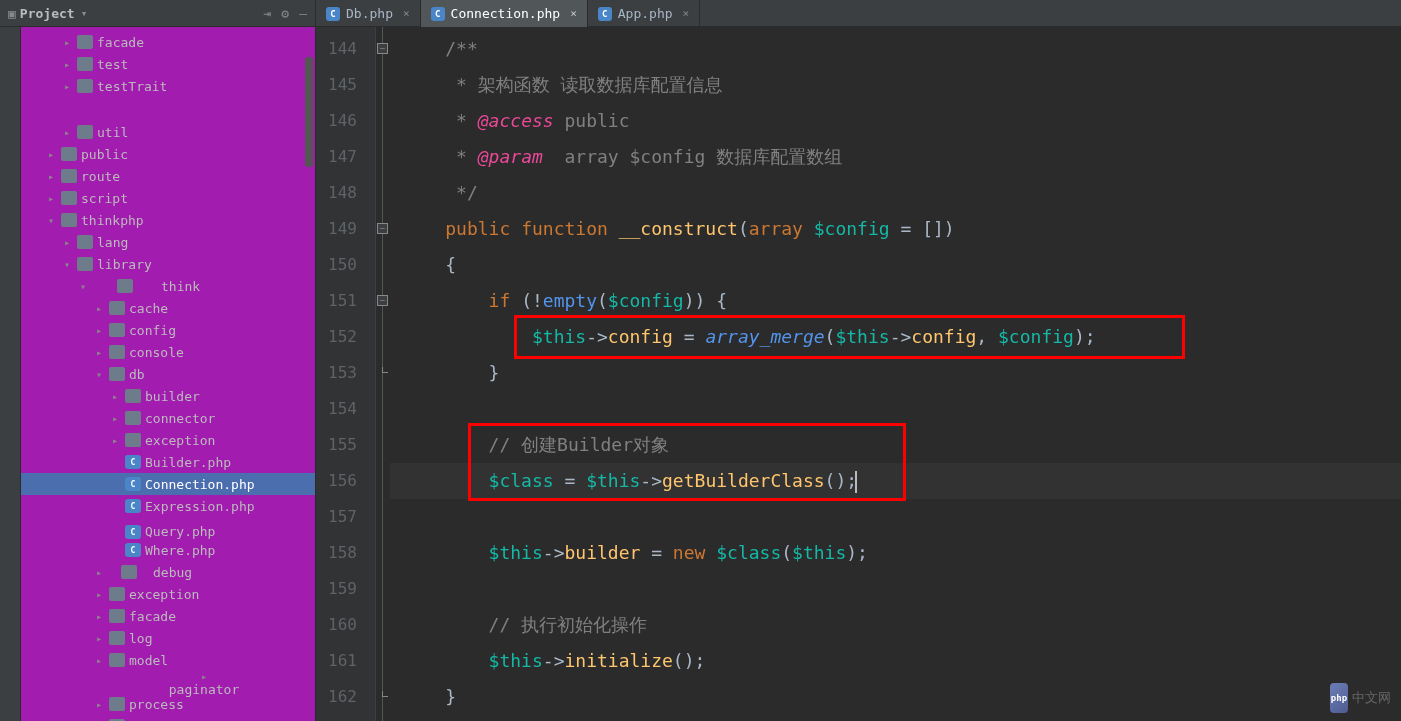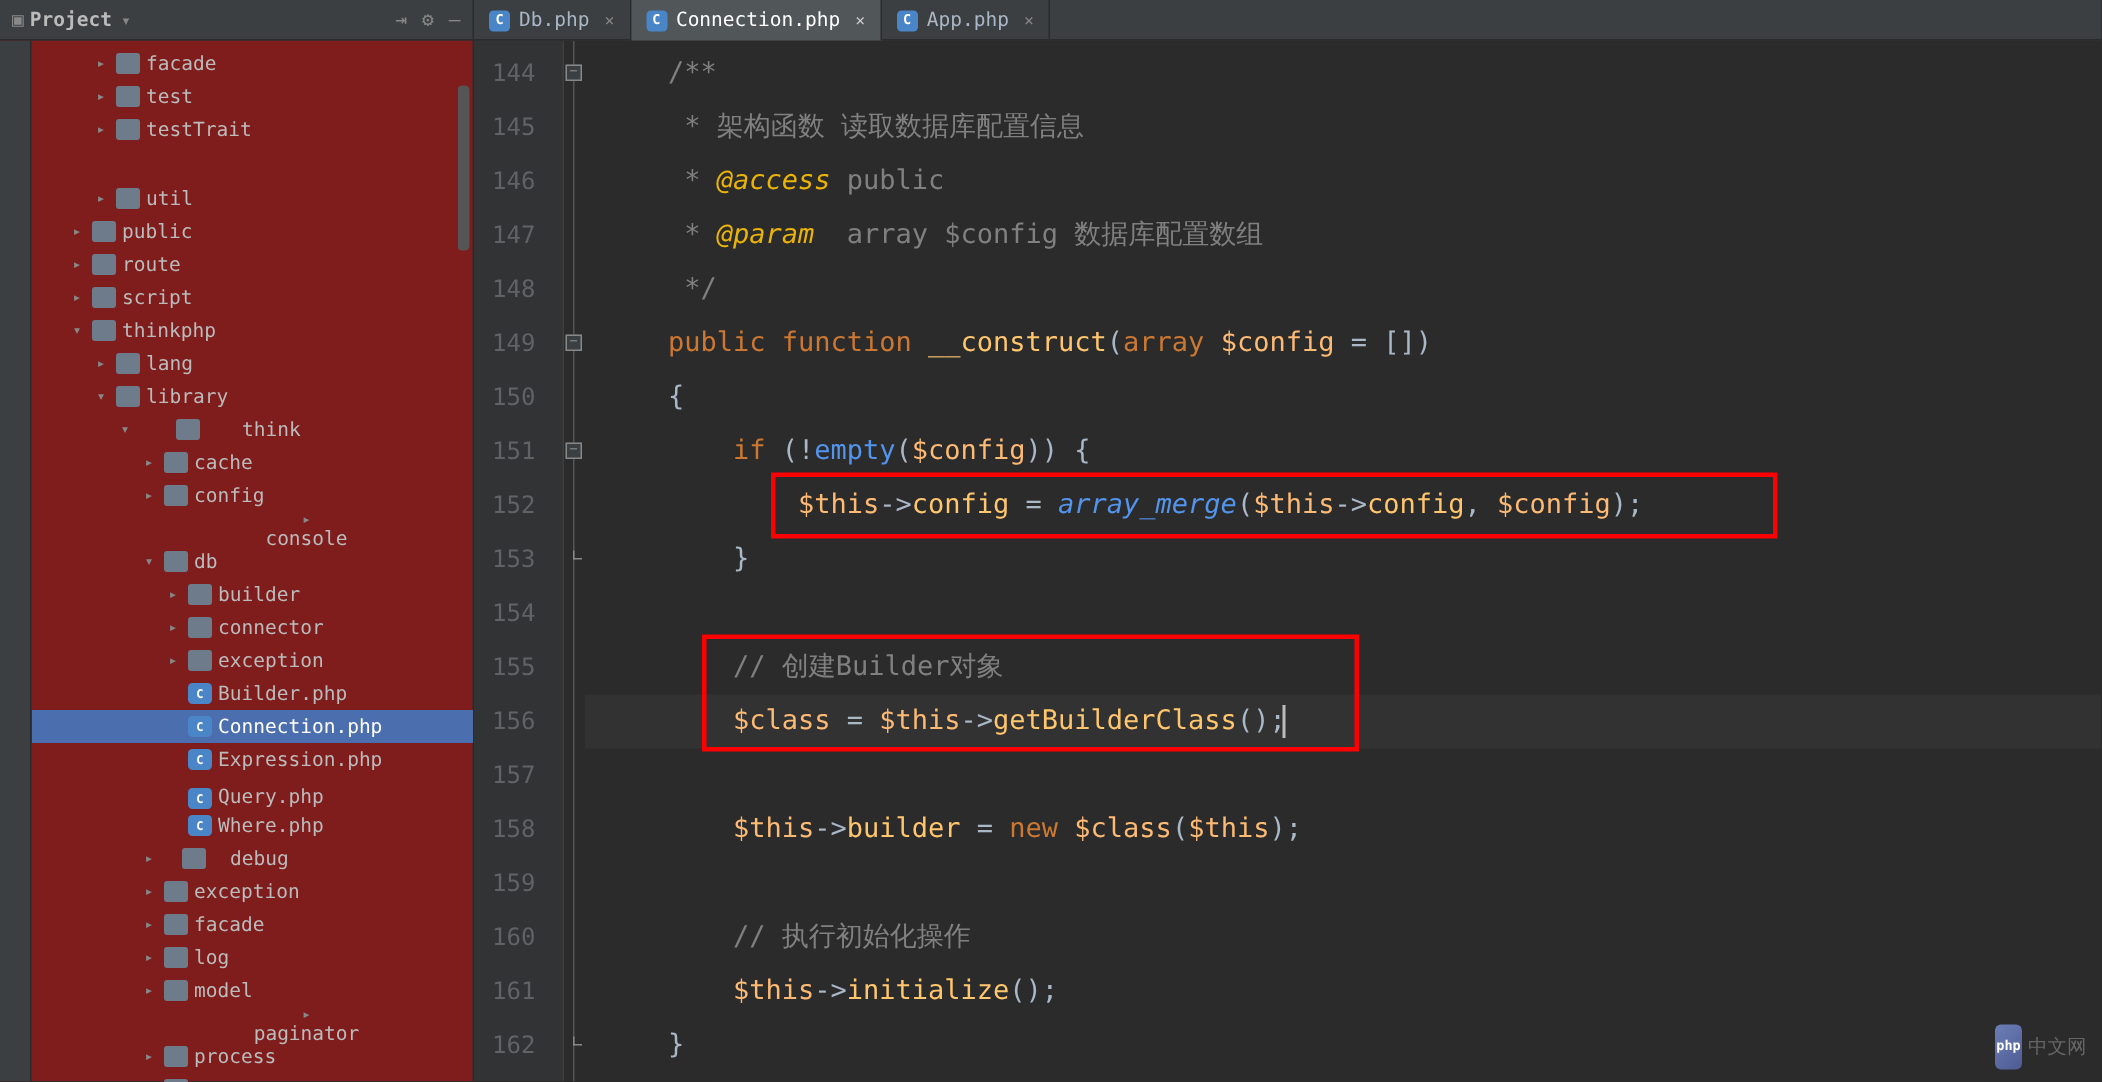--- a/index.html
+++ b/index.html
@@ -19,21 +19,21 @@
     .project-header .title { margin-left: 4px; color: #bbb; font-weight: bold; }
     .project-header .dd { margin-left: 6px; color: #888; font-size: 11px; }
     .header-icons { margin-left: auto; display: flex; gap: 10px; align-items: center; color: #888; }
     .tabs-bar { display: flex; flex: 1; background: #3c3f41; }
     .tab { display: flex; align-items: center; padding: 0 10px; border-right: 1px solid #2b2b2b; cursor: pointer; gap: 6px; height: 27px; }
     .tab.active { background: #515658; color: #fff; }
     .tab .file-icon { width: 14px; height: 14px; background: #4a86c7; border-radius: 3px; display: flex; align-items: center; justify-content: center; font-size: 9px; color: #fff; font-weight: bold; }
     .tab .close-x { color: #888; font-size: 11px; margin-left: 4px; }
     .tab.active .close-x { color: #ccc; }
     .main-area { display: flex; flex: 1; overflow: hidden; }
-    .sidebar { width: 316px; background: #7f1d1d; display: flex; border-right: 1px solid #2b2b2b; }
+    .sidebar { width: 316px; background: #a21caf; display: flex; border-right: 1px solid #2b2b2b; }
     .side-gutter { width: 21px; background: #3c3f41; border-right: 1px solid #2b2b2b; }
     .project-tree { flex: 1; overflow-y: auto; padding-top: 4px; }
     .tree-item { display: flex; align-items: center; height: 22px; cursor: pointer; white-space: nowrap; }
     .tree-item.selected { background: #4b6eaf; color: #fff; }
     .tree-arrow { width: 12px; text-align: center; font-size: 10px; color: #888; }
     .tree-arrow.expanded::before { content: "▾"; }
     .tree-arrow.collapsed::before { content: "▸"; }
     .tree-arrow.none::before { content: ""; }
     .tree-icon { width: 16px; height: 14px; margin: 0 4px; display: inline-flex; align-items: center; justify-content: center; }
     .tree-icon.folder { background: #6e7b8b; border-radius: 2px; }
@@ -46,22 +46,22 @@
     .gutter-line { height: 36px; line-height: 36px; position: relative; }
     .fold-strip { width: 14px; background: #2b2b2b; position: relative; }
     .fold-line { position: absolute; left: 6px; top: 0; bottom: 0; width: 1px; background: #555; }
     .fold-marker { position: absolute; left: 1px; width: 11px; height: 11px; border: 1px solid #888; background: #3c3f41; font-size: 9px; line-height: 9px; text-align: center; color: #888; }
     .code-area { flex: 1; padding: 4px 0; font-family: "DejaVu Sans Mono", Consolas, monospace; font-size: 18px; position: relative; }
     .code-line { height: 36px; line-height: 36px; white-space: pre; padding-left: 12px; position: relative; }
     .code-line.current { background: #323232; }
     .highlight-box { position: absolute; border: 3px solid #ff0000; pointer-events: none; z-index: 10; }
     .kw { color: #cc7832; }
     .cm { color: #808080; }
-    .cm2 { color: #eab308; font-style: italic; }
-    .var { color: #fdba74; }
+    .cm2 { color: #ec4899; font-style: italic; }
+    .var { color: #14b8a6; }
     .fn { color: #ffc66d; }
     .fnblue { color: #5394ec; }
     .op { color: #a9b7c6; }
     .italic-fn { font-style: italic; color: #5394ec; }
     .watermark { position: absolute; bottom: 8px; right: 10px; color: #666; font-size: 13px; display: flex; align-items: center; gap: 4px; }
     .watermark-logo { width: 18px; height: 30px; background: linear-gradient(135deg,#6c7eb7,#4F5B93); border-radius: 4px; display: inline-flex; align-items: center; justify-content: center; font-size: 9px; color: #fff; font-weight: bold; }
     .proj-scroll { position: absolute; right: 2px; top: 30px; width: 8px; height: 110px; background: #555; border-radius: 3px; }
     .caret { display: inline-block; width: 2px; height: 22px; background: #bbb; vertical-align: middle; margin-left: -2px; }
   </style>
 </head>
@@ -159,21 +159,21 @@
           <div class="tree-item" style="padding-left: 72px;">
             <span class="tree-arrow collapsed"></span>
             <span class="tree-icon folder"></span>
             <span class="tree-label">cache</span>
           </div>
           <div class="tree-item" style="padding-left: 72px;">
             <span class="tree-arrow collapsed"></span>
             <span class="tree-icon folder"></span>
             <span class="tree-label">config</span>
           </div>
-          <div class="tree-item" style="padding-left: 72px; flex-direction: column;">
+          <div class="tree-item" style="padding-left: 72px;">
             <span class="tree-arrow collapsed"></span>
             <span class="tree-icon folder"></span>
             <span class="tree-label">console</span>
           </div>
           <div class="tree-item" style="padding-left: 72px;">
             <span class="tree-arrow expanded"></span>
             <span class="tree-icon folder"></span>
             <span class="tree-label">db</span>
           </div>
           <div class="tree-item" style="padding-left: 88px;">

